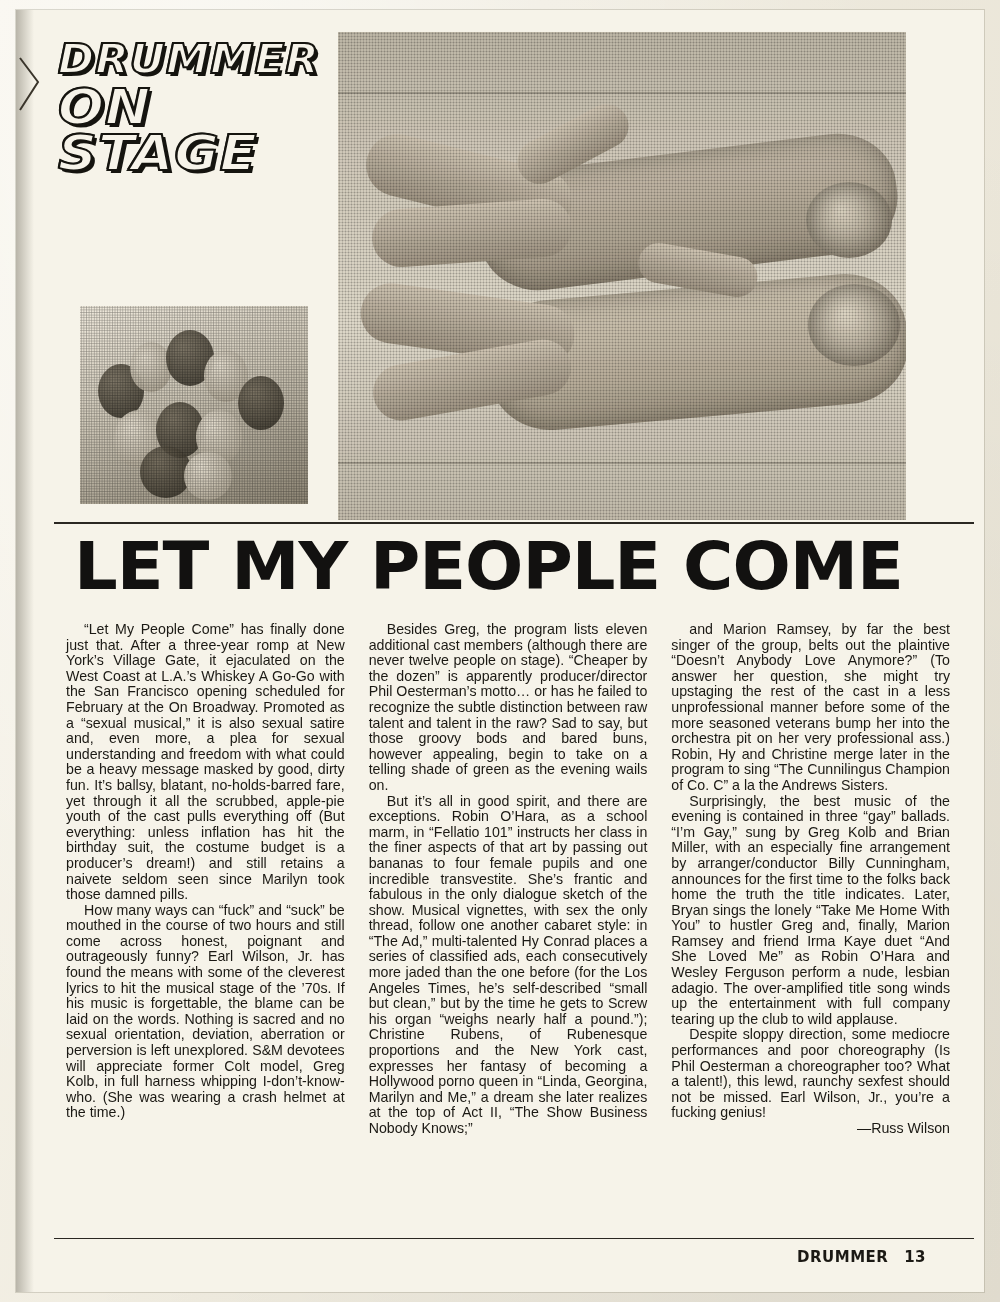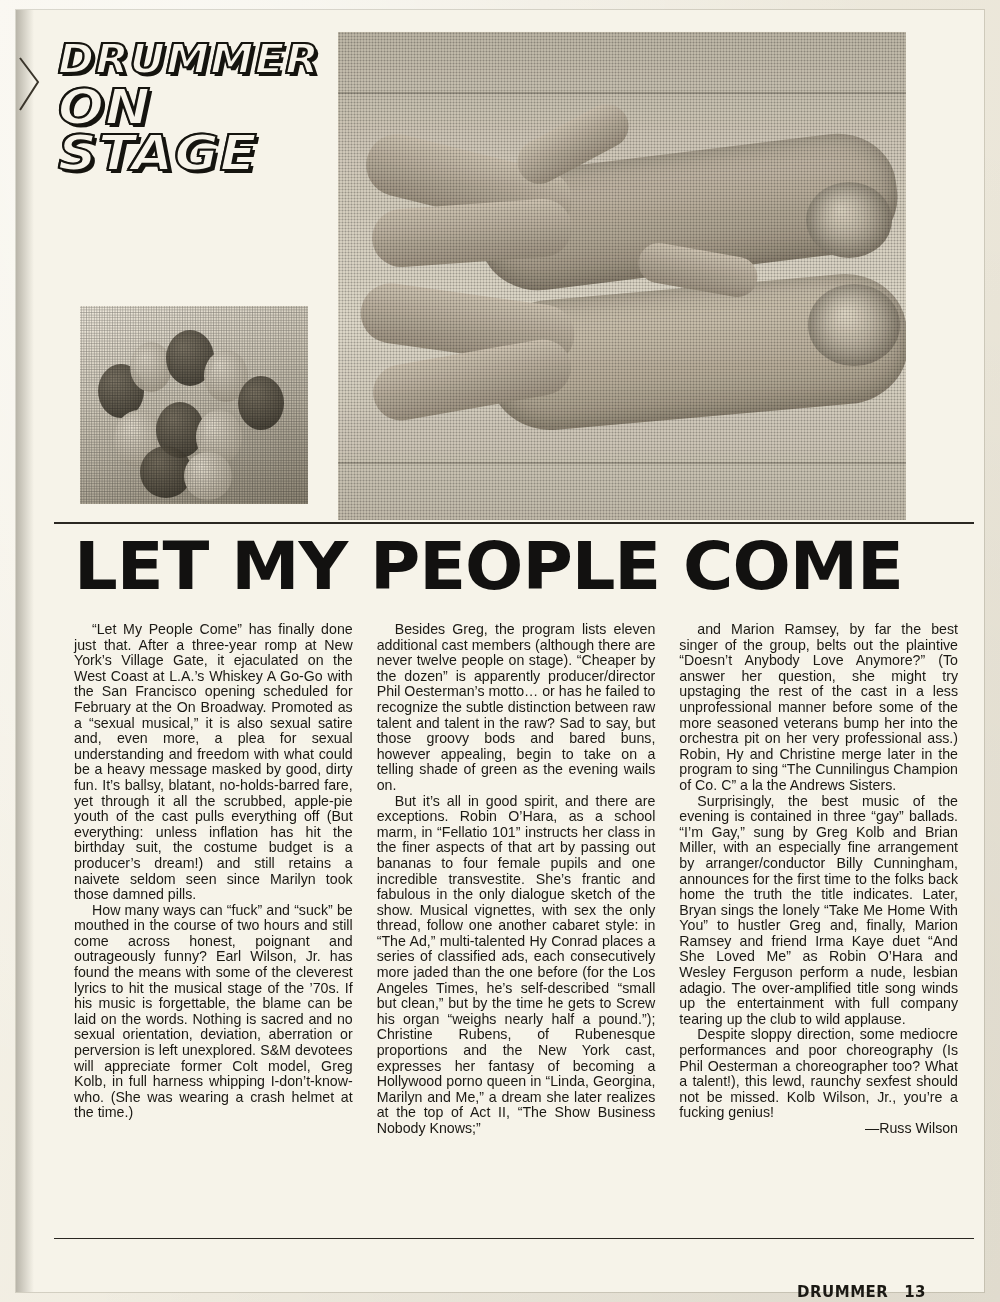--- a/index.html
+++ b/index.html
@@ -214,21 +214,21 @@
     width: 920px;
     height: 2px;
     background: #2a2722;
   }
   .rule-top { top: 512px; }
   .rule-bottom { top: 1228px; height: 1px; }
 
   
   .columns {
     position: absolute;
-    left: 58px;
+    left: 50px;
     top: 612px;
     width: 884px;
     display: flex;
     gap: 24px;
   }
   .col {
     width: 279px;
     font-family: "Liberation Sans", sans-serif;
     font-size: 14.2px;
     line-height: 15.6px;
@@ -252,21 +252,20 @@
 
   .footer {
     position: absolute;
     right: 58px;
     top: 1238px;
     font-family: "DejaVu Sans", sans-serif;
     font-weight: bold;
     font-size: 15px;
     letter-spacing: 0.5px;
     color: #1b1914;
-    margin-top: 35px;
   }
   .footer .pg { margin-left: 10px; font-weight: bold; }
 </style>
 </head>
 <body>
 
 <div class="page">
   <div class="sheet">
 
     <div class="edge-shadow-left"></div>
@@ -326,21 +325,21 @@
       </div>
 
       <div class="col">
         <p class="first">Besides Greg, the program lists eleven additional cast members (although there are never twelve people on stage). “Cheaper by the dozen” is apparently producer/director Phil Oesterman’s motto… or has he failed to recognize the subtle distinction between raw talent and talent in the raw? Sad to say, but those groovy bods and bared buns, however appealing, begin to take on a telling shade of green as the evening wails on.</p>
         <p>But it’s all in good spirit, and there are exceptions. Robin O’Hara, as a school marm, in “Fellatio 101” instructs her class in the finer aspects of that art by passing out bananas to four female pupils and one incredible transvestite. She’s frantic and fabulous in the only dialogue sketch of the show. Musical vignettes, with sex the only thread, follow one another cabaret style: in “The Ad,” multi-talented Hy Conrad places a series of classified ads, each consecutively more jaded than the one before (for the Los Angeles Times, he’s self-described “small but clean,” but by the time he gets to Screw his organ “weighs nearly half a pound.”); Christine Rubens, of Rubenesque proportions and the New York cast, expresses her fantasy of becoming a Hollywood porno queen in “Linda, Georgina, Marilyn and Me,” a dream she later realizes at the top of Act II, “The Show Business Nobody Knows;”</p>
       </div>
 
       <div class="col">
         <p class="first">and Marion Ramsey, by far the best singer of the group, belts out the plaintive “Doesn’t Anybody Love Anymore?” (To answer her question, she might try upstaging the rest of the cast in a less unprofessional manner before some of the more seasoned veterans bump her into the orchestra pit on her very professional ass.) Robin, Hy and Christine merge later in the program to sing “The Cunnilingus Champion of Co. C” a la the Andrews Sisters.</p>
         <p>Surprisingly, the best music of the evening is contained in three “gay” ballads. “I’m Gay,” sung by Greg Kolb and Brian Miller, with an especially fine arrangement by arranger/conductor Billy Cunningham, announces for the first time to the folks back home the truth the title indicates. Later, Bryan sings the lonely “Take Me Home With You” to hustler Greg and, finally, Marion Ramsey and friend Irma Kaye duet “And She Loved Me” as Robin O’Hara and Wesley Ferguson perform a nude, lesbian adagio. The over-amplified title song winds up the entertainment with full company tearing up the club to wild applause.</p>
-        <p>Despite sloppy direction, some mediocre performances and poor choreography (Is Phil Oesterman a choreographer too? What a talent!), this lewd, raunchy sexfest should not be missed. Kolb Wilson, Jr., you’re a fucking genius!</p>
+        <p>Despite sloppy direction, some mediocre performances and poor choreography (Is Phil Oesterman a choreographer too? What a talent!), this lewd, raunchy sexfest should not be missed. Earl Wilson, Jr., you’re a fucking genius!</p>
         <p class="byline">—Russ Wilson</p>
       </div>
 
     </div>
 
     <div class="rule rule-bottom"></div>
 
     <div class="footer">
       <span>DRUMMER</span>
       <span class="pg">13</span>

